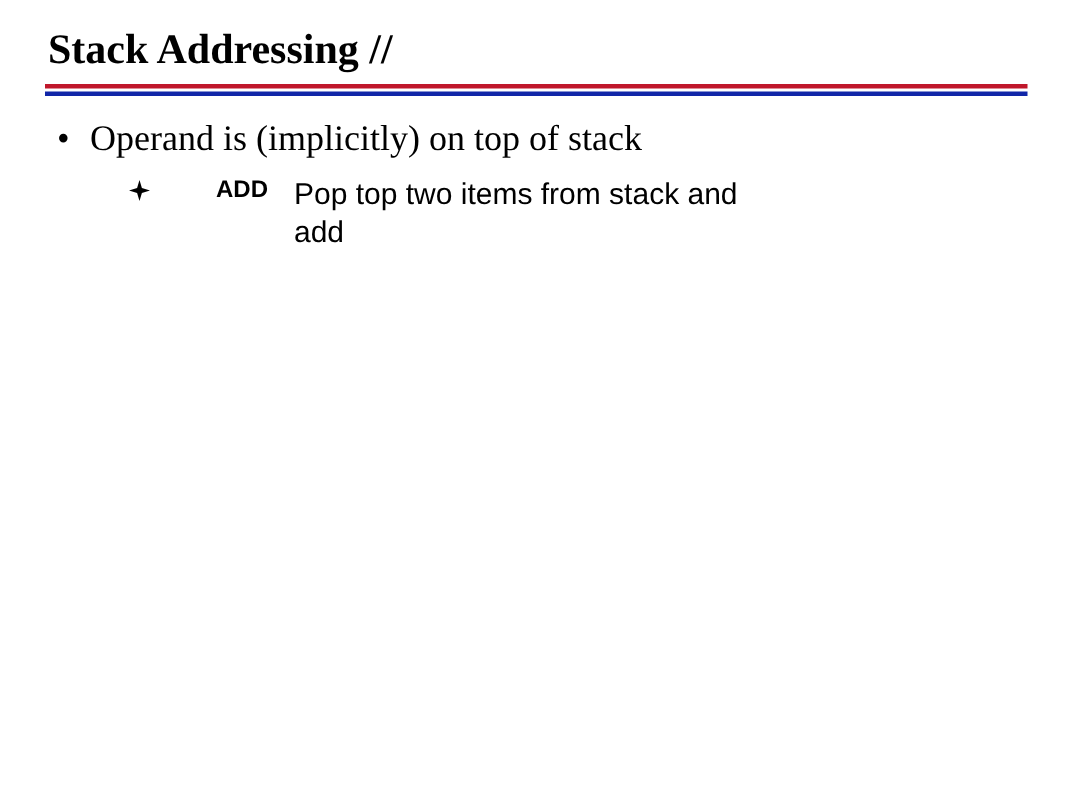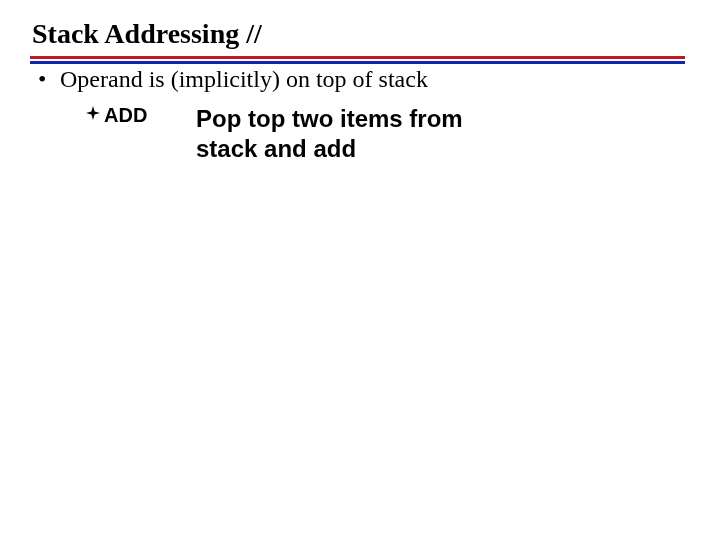--- a/index.html
+++ b/index.html
@@ -28,21 +28,21 @@
   }
   .rule-red {
     border-top: 3px solid #c0172b;
     margin-top: 2px;
   }
   .rule-blue {
     border-top: 3px solid #1126a8;
     margin-top: 2px;
   }
   .body {
-    margin-top: 0;
+    margin-top: 14px;
   }
   ul.level1 {
     list-style: none;
     margin: 0;
     padding: 0 0 0 8px;
     font-size: 24px;
     line-height: 1.25;
   }
   ul.level1 > li {
     position: relative;
@@ -61,39 +61,40 @@
     margin-top: 10px;
     padding-left: 56px;
     display: flex;
     align-items: flex-start;
   }
   .sub-left {
     display: flex;
     align-items: flex-start;
     min-width: 110px;
     font-family: Arial, Helvetica, sans-serif;
-    font-size: 20px;
+    font-size: 16px;
     font-weight: bold;
+    gap: 40px;
   }
   .marker {
     display: inline-block;
     margin-right: 4px;
     line-height: 1;
     position: relative;
     top: 2px;
   }
   .marker svg {
     width: 14px;
     height: 14px;
     display: block;
   }
   .sub-right {
     font-family: Arial, Helvetica, sans-serif;
-    font-size: 24px;
-    font-weight: bold;
+    font-size: 20px;
+    font-weight: normal;
     max-width: 330px;
     line-height: 1.25;
   }
 </style>
 </head>
 <body>
 
 <div class="slide">
 
   <h1 class="title">Stack Addressing //</h1>

